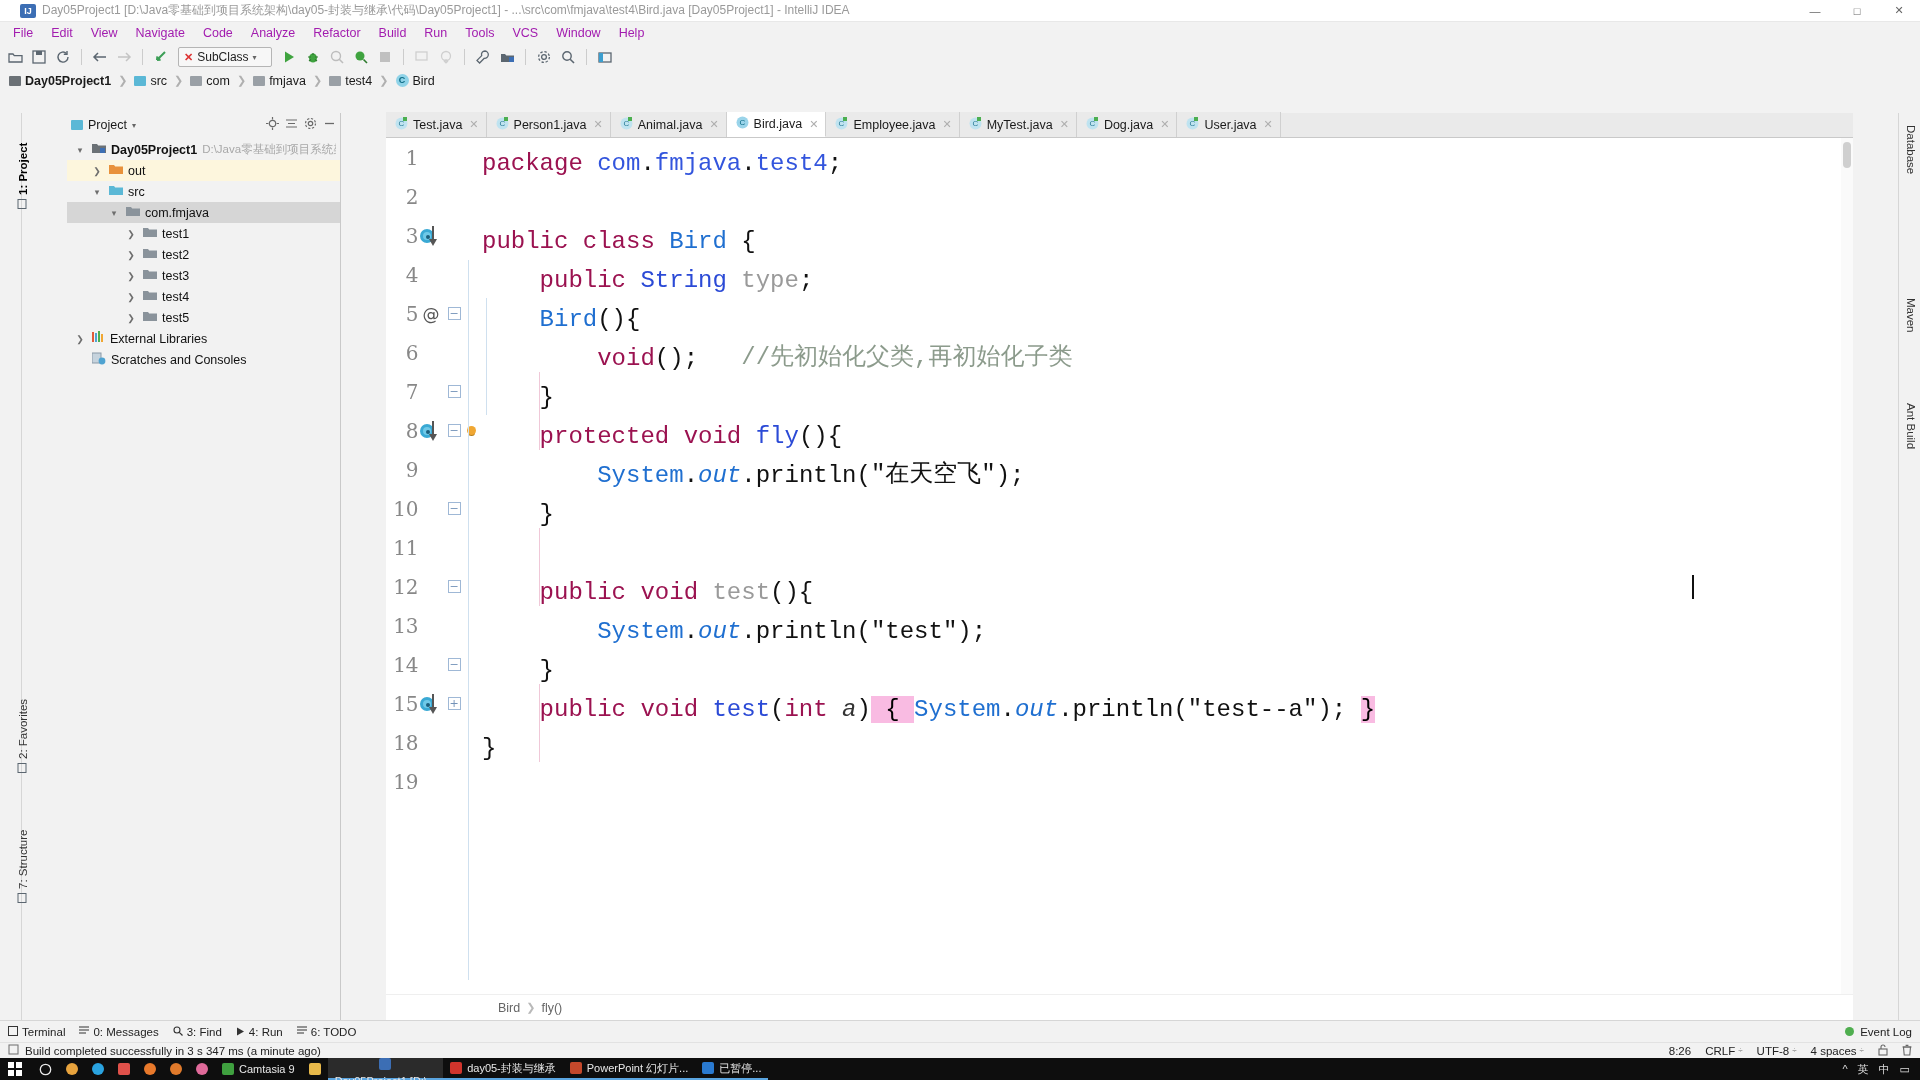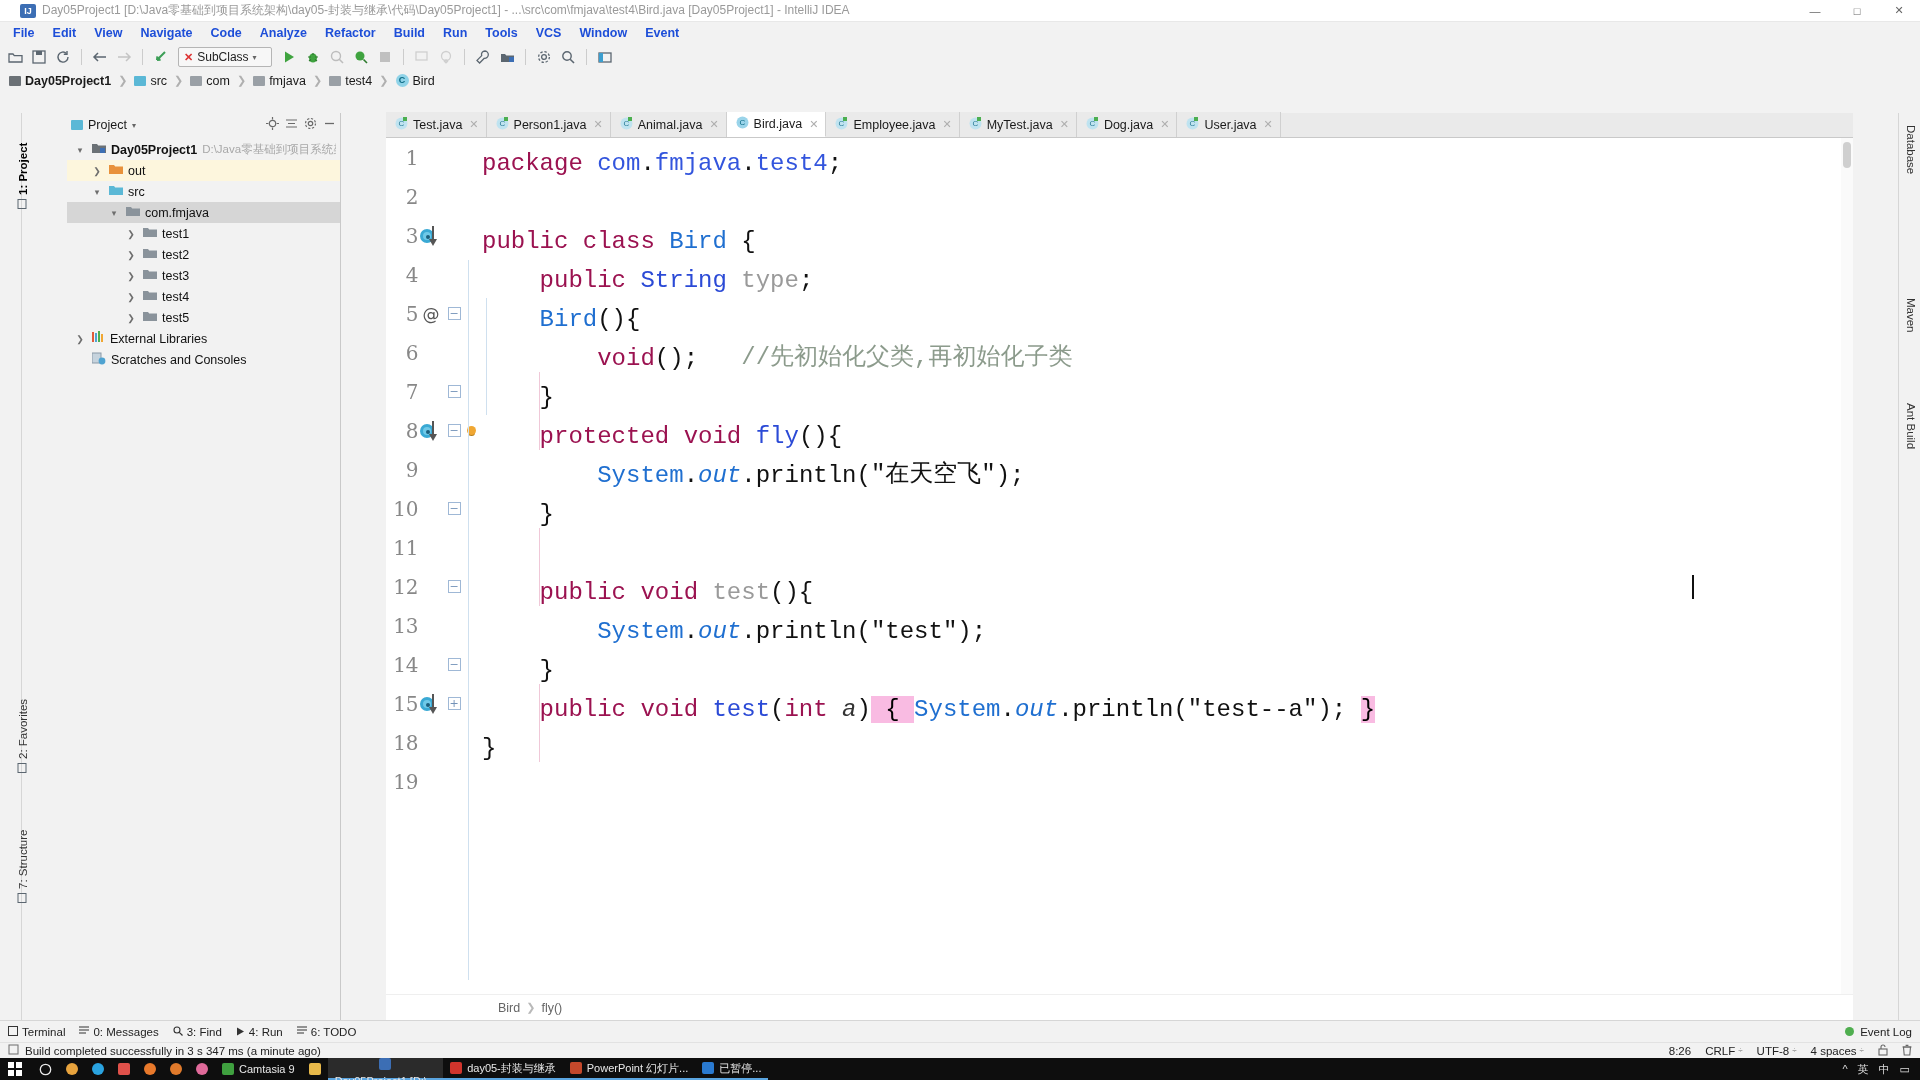--- a/index.html
+++ b/index.html
@@ -24,21 +24,21 @@
   }
   .tb-title { font-size: 12px; color: #9a9a9a; white-space: nowrap; overflow: hidden; }
   .tb-ctrls { margin-left: auto; display: flex; height: 22px; }
   .tb-btn {
     width: 42px; height: 22px; display: flex; align-items: center; justify-content: center;
     color: #666; font-size: 11px;
   }
 
   
   .menubar { height: 22px; background: #f2f2f2; display: flex; align-items: center; padding-left: 4px; }
-  .menu-item { font-size: 12.5px; color: #1d4ed8; padding: 2px 9px; white-space: nowrap; font-weight: bold; }
+  .menu-item { font-size: 12.5px; color: #a21caf; padding: 2px 9px; white-space: nowrap; }
 
   
   .toolbar { height: 26px; background: #f2f2f2; display: flex; align-items: center; padding-left: 4px; gap: 2px; }
   .tool { width: 22px; height: 22px; display:flex; align-items:center; justify-content:center; font-size: 13px; color: #555; }
   .tool svg { display:block; }
   .tsep { width: 1px; height: 16px; background: #ccc; margin: 0 5px; }
   .runconfig {
     height: 20px; min-width: 94px; border: 1px solid #b5b5b5; background: #f7f7f7;
     display: flex; align-items: center; gap: 4px; padding: 0 5px; font-size: 12px; color: #222;
     border-radius: 2px; margin: 0 4px;
@@ -206,21 +206,21 @@
       <div class="menu-item">View</div>
       <div class="menu-item">Navigate</div>
       <div class="menu-item">Code</div>
       <div class="menu-item">Analyze</div>
       <div class="menu-item">Refactor</div>
       <div class="menu-item">Build</div>
       <div class="menu-item">Run</div>
       <div class="menu-item">Tools</div>
       <div class="menu-item">VCS</div>
       <div class="menu-item">Window</div>
-      <div class="menu-item">Event</div>
+      <div class="menu-item">Help</div>
     </div>
 
   <div class="toolbar">
     <div class="tool">
       <svg width="15" height="13" viewBox="0 0 15 13">
           <path d="M1 3h4l1.3 1.6H14V11H1z" fill="none" stroke="#5b6670" stroke-width="1.3"></path>
         </svg>
     </div>
     <div class="tool">
       <svg width="14" height="14" viewBox="0 0 14 14">

